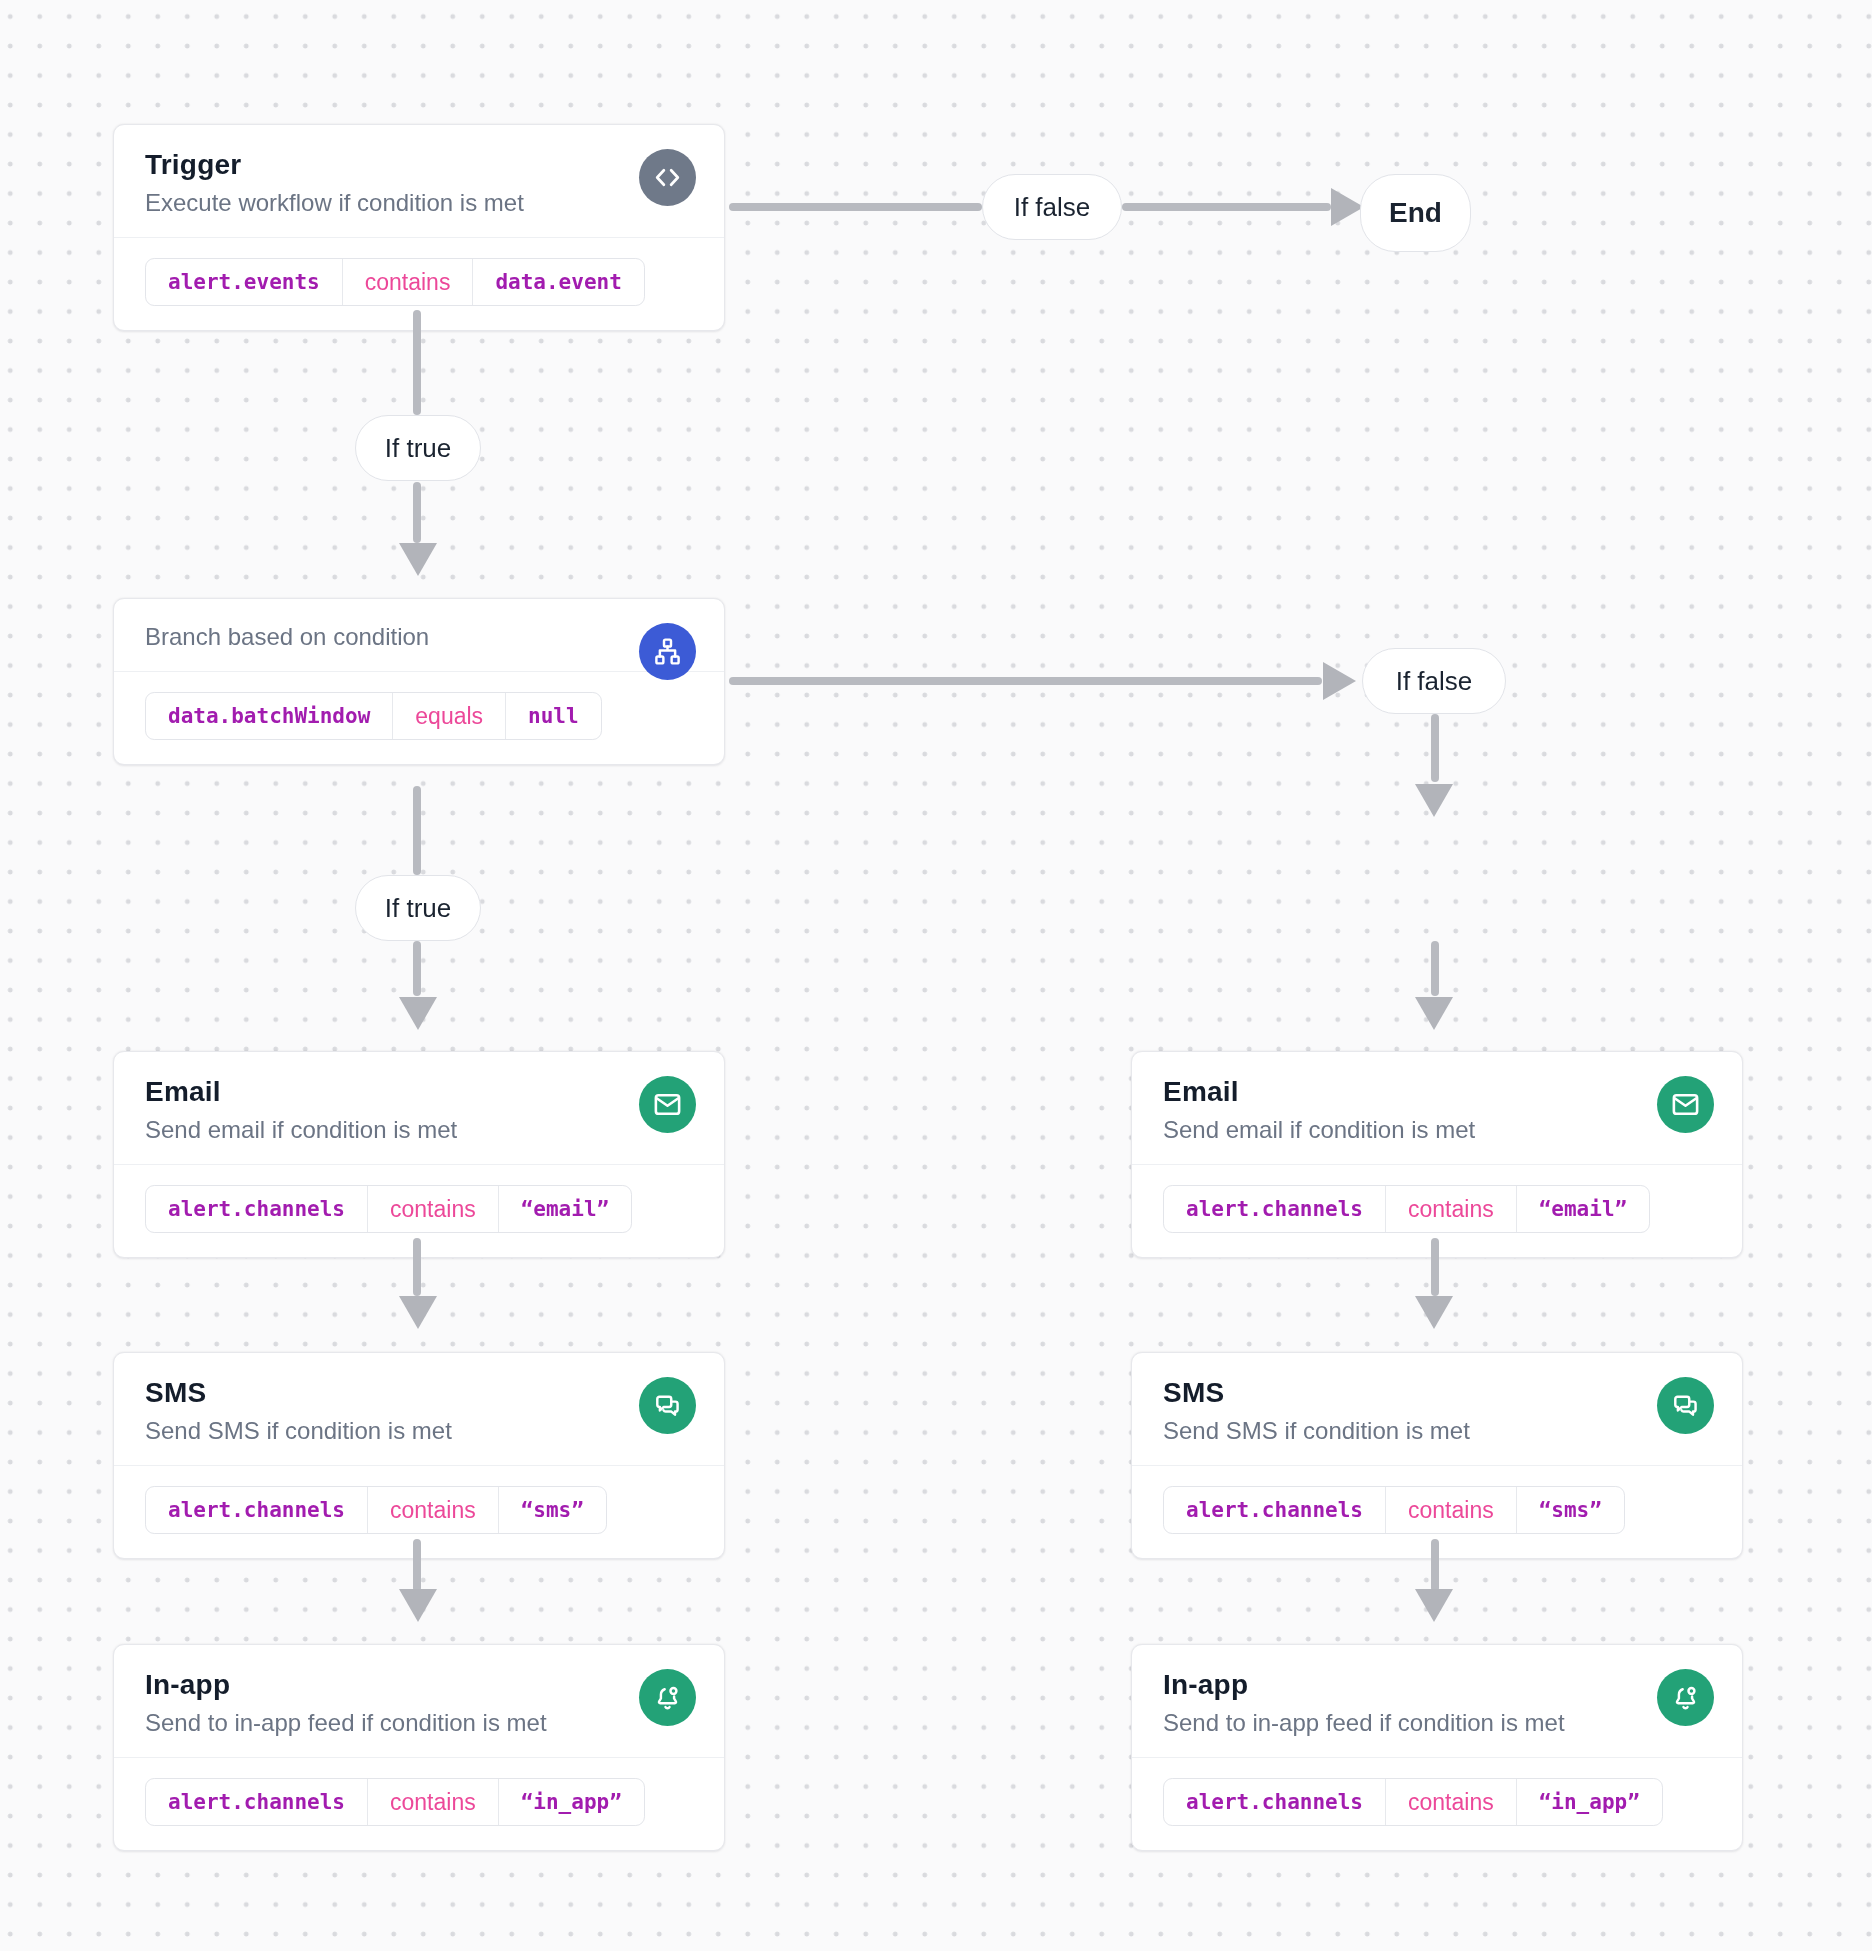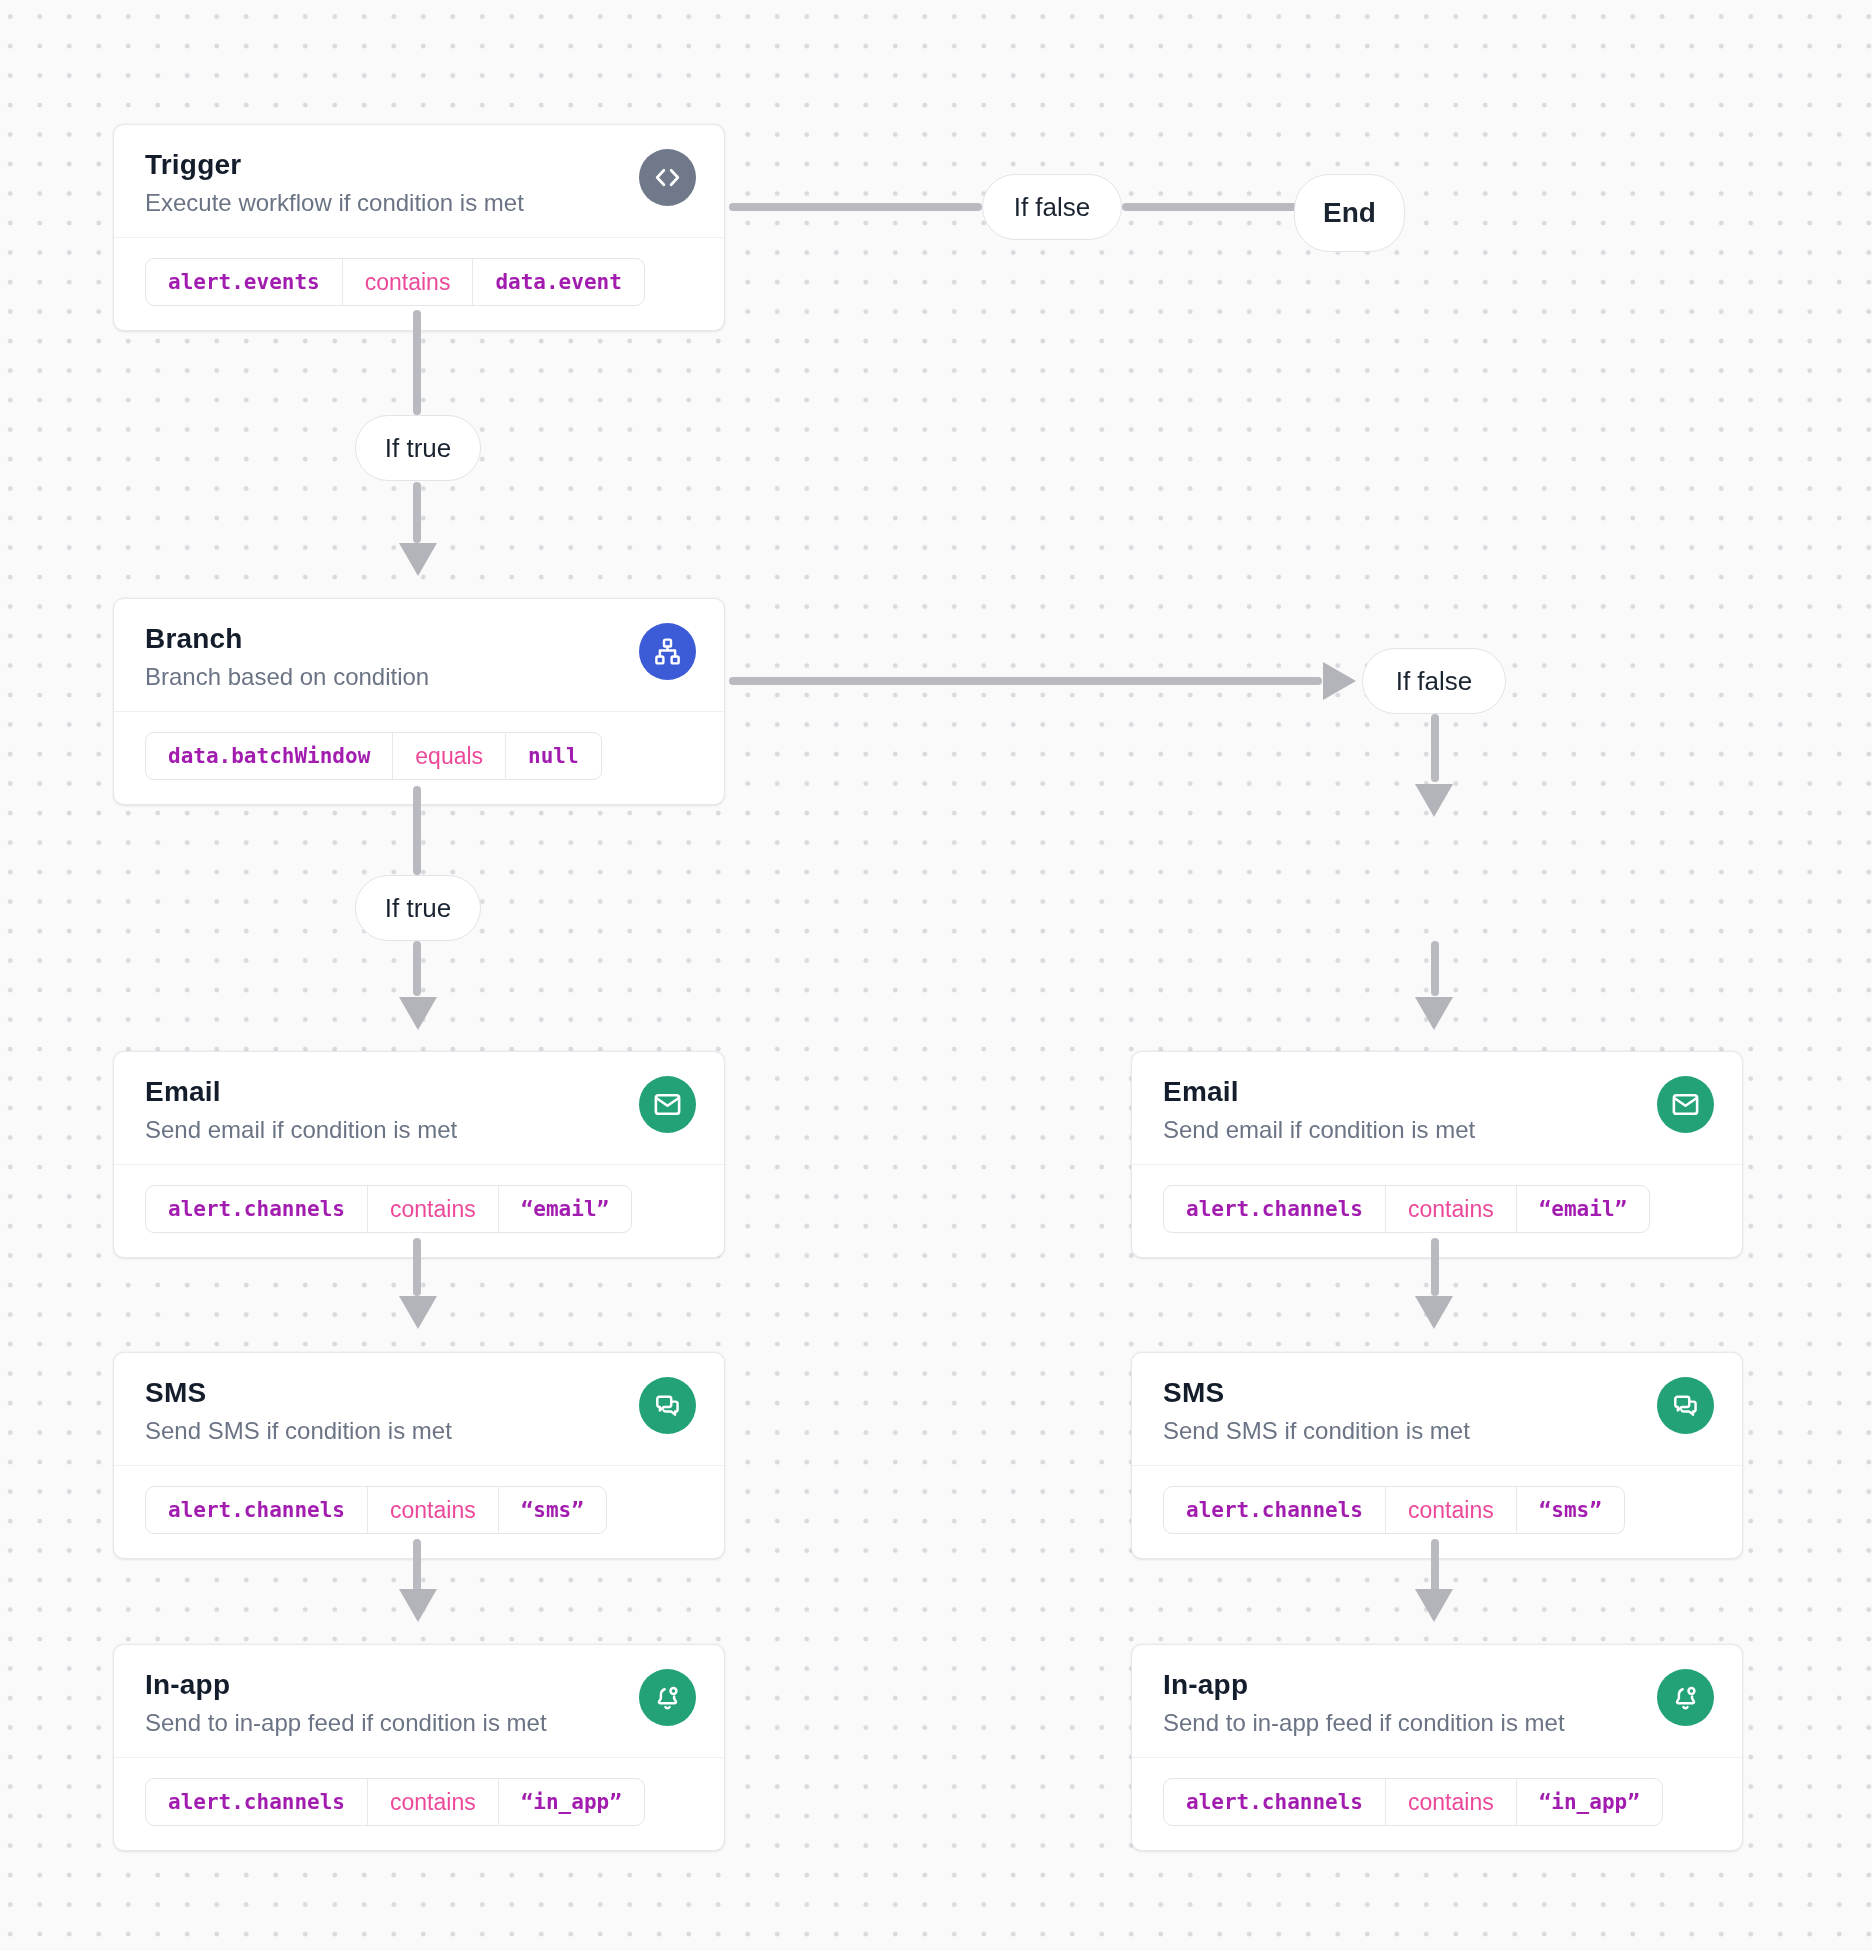--- a/index.html
+++ b/index.html
@@ -96,30 +96,29 @@
         <span class="seg op">contains</span>
         <span class="seg mono">data.event</span>
       </div>
     </div>
   </section>
 
   <div class="hline" style="left:729px;top:203px;width:253px;"></div>
   <div class="pill" style="left:982px;top:174px;width:140px;height:66px;">If false</div>
   <div class="hline" style="left:1122px;top:203px;width:209px;"></div>
   <div class="head-right" style="left:1331px;top:188px;"></div>
-  <div class="end-pill" style="left:1294px;top:174px;width:111px;height:78px;">End</div>
+  <div class="end-pill" style="left:1360px;top:174px;width:111px;height:78px;">End</div>
 
   <div class="vline" style="left:413px;top:310px;height:105px;"></div>
   <div class="pill" style="left:355px;top:415px;width:126px;height:66px;">If true</div>
   <div class="vline" style="left:413px;top:482px;height:61px;"></div>
   <div class="head-down" style="left:399px;top:543px;"></div>
 
   <section class="node" style="left:113px;top:578px;">
     <div class="node-header">
-      <h3 class="node-title">Branch</h3>
       <p class="node-subtitle">Branch based on condition</p>
       <span class="icon-circle icon-blue">
         <svg width="31" height="31" viewBox="0 0 24 24" fill="none" stroke="#fff" stroke-width="1.9" stroke-linecap="round" stroke-linejoin="round">
             <rect x="9.3" y="2.8" width="5.4" height="5.4" rx="1.1"></rect>
             <rect x="3.4" y="15.8" width="5.4" height="5.4" rx="1.1"></rect>
             <rect x="15.2" y="15.8" width="5.4" height="5.4" rx="1.1"></rect>
             <path d="M12 8.2v3.1M6.1 11.3h11.8M6.1 11.3v4.5M17.9 11.3v4.5"></path>
           </svg>
       </span>
     </div>

